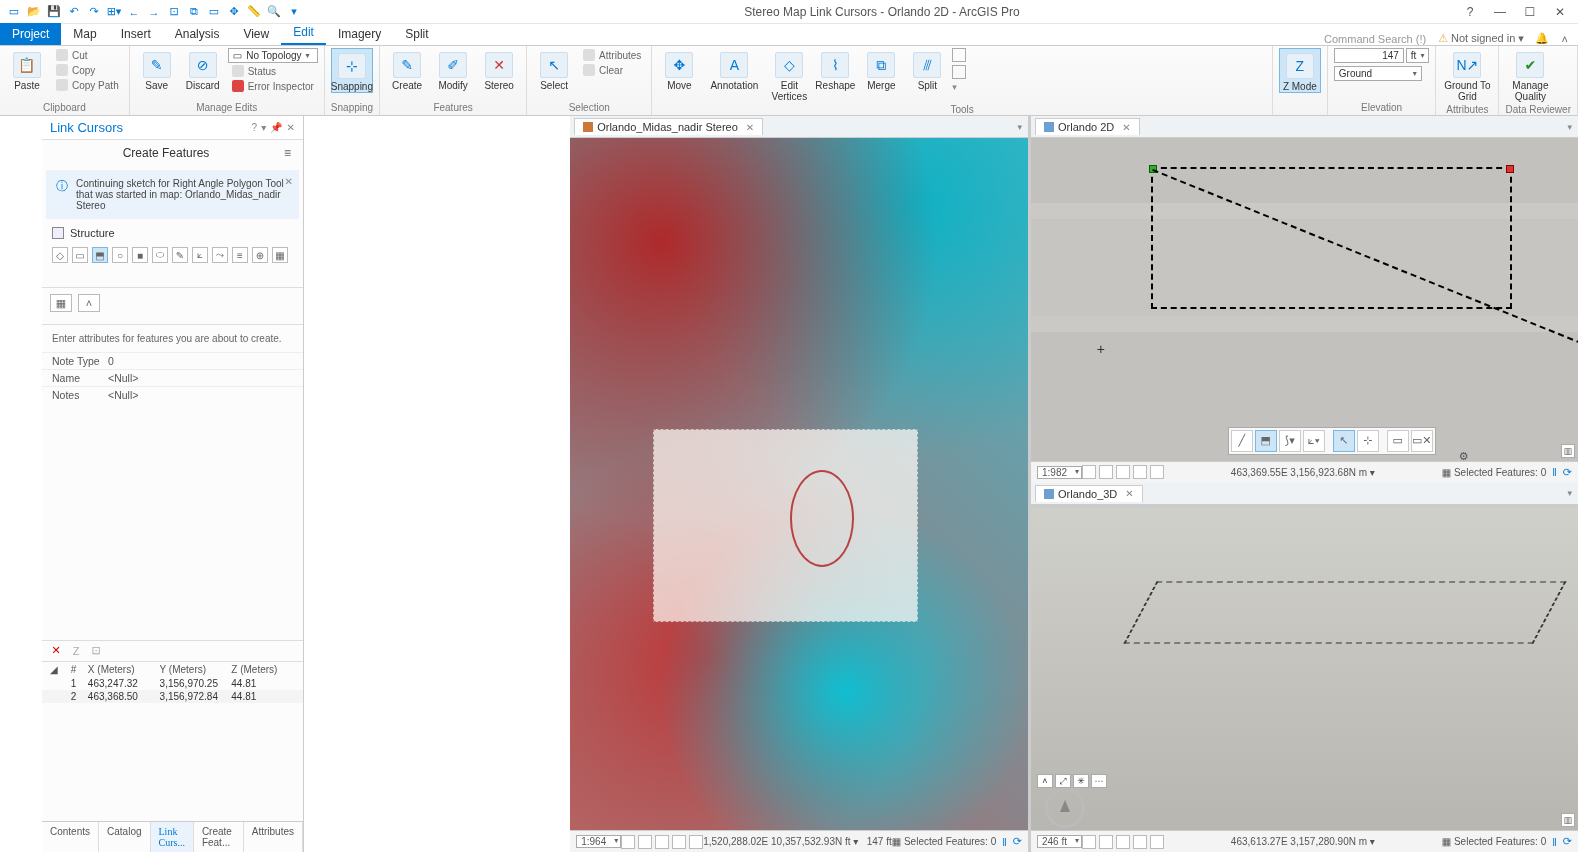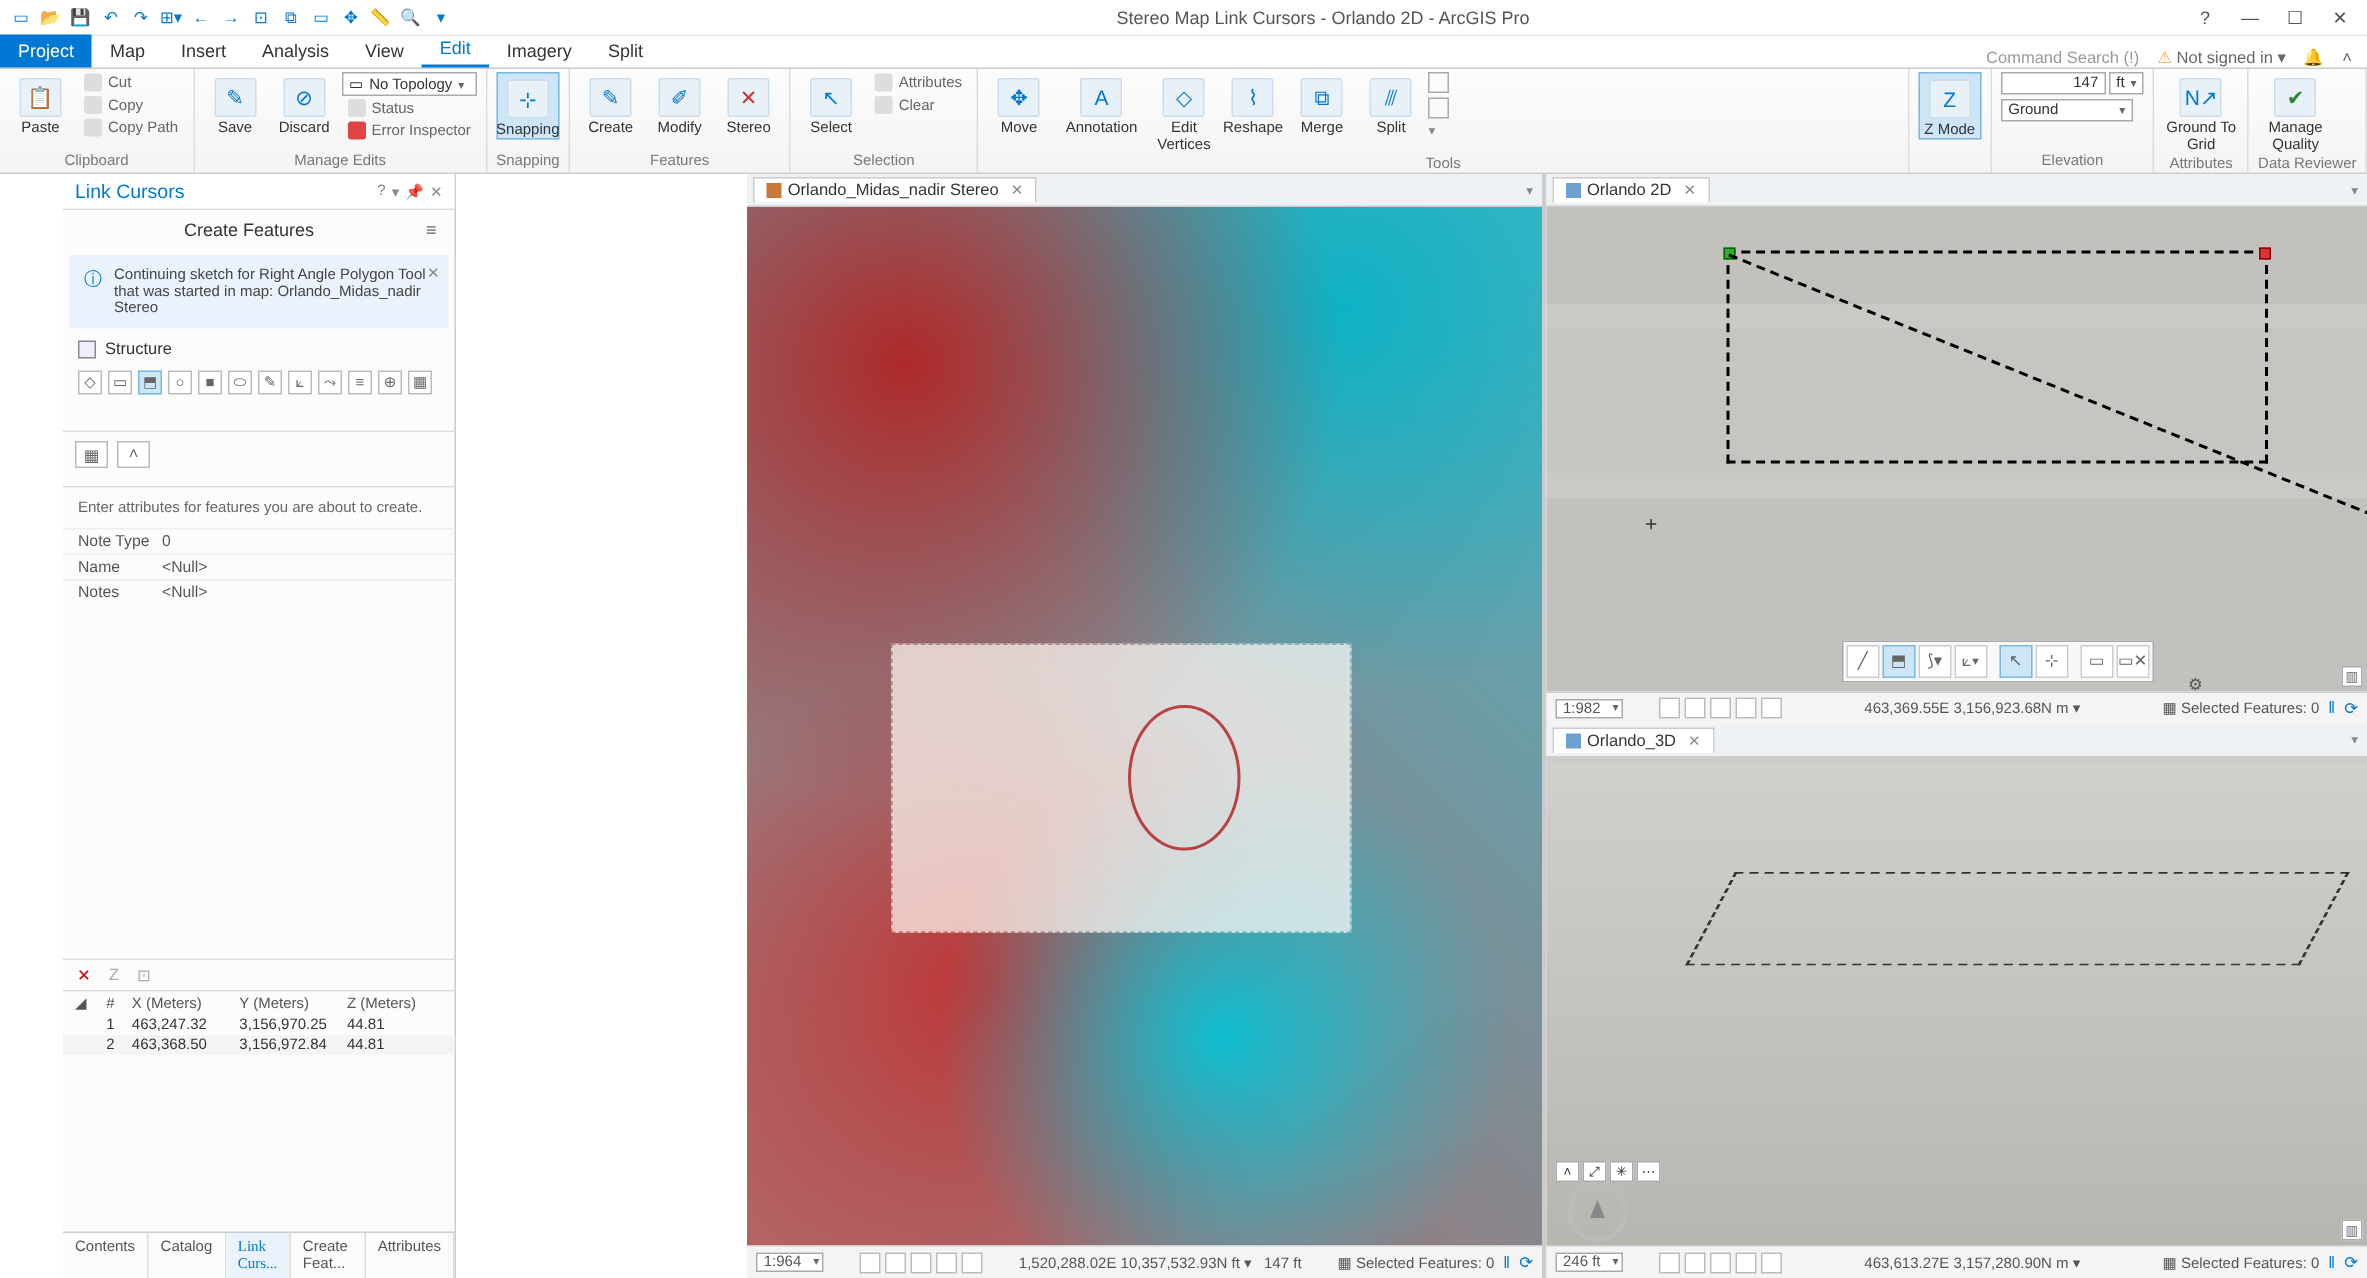--- a/index.html
+++ b/index.html
@@ -76,21 +76,21 @@
 .tabstrip { height:22px; background:#eef2f5; border-bottom:1px solid #ccc; display:flex; align-items:center; }
 .vtab { background:#fff; border:1px solid #ccc; border-bottom:none; padding:2px 8px; font-size:11px; display:flex; align-items:center; gap:4px; margin-left:4px; }
 .vtab .vic { width:10px; height:10px; background:#c97a3a; }
 .vtab .vic.blue { background:#6ba0d0; }
 .vtab .cx { color:#888; cursor:pointer; font-size:10px; margin-left:4px; }
 .view-row { flex:1; display:flex; }
 .stereo-view { flex:1; position:relative; overflow:hidden; }
 .right-col { width:550px; display:flex; flex-direction:column; border-left:3px solid #ccc;}
 .view2d { flex:1; position:relative; background:#ddd; overflow:hidden; }
 .view3d { flex:1; position:relative; background:#ccc; overflow:hidden; border-top:3px solid #ccc;}
-.statusbar { height:22px; background:#f4f4f4; border-top:1px solid #ccc; display:flex; align-items:center; font-size:10px; color:#555; padding:0 6px; gap:24px; }
+.statusbar { height:22px; background:#f4f4f4; border-top:1px solid #ccc; display:flex; align-items:center; font-size:10px; color:#555; padding:0 6px; gap:0; }
 .statusbar .scale { border:1px solid #aaa; background:#fff; padding:0 14px 0 4px; position:relative; }
 .statusbar .scale::after { content:"▾"; position:absolute; right:2px; font-size:8px; color:#666;}
 .statusbar .icgrp { display:flex; gap:3px; }
 .statusbar .icgrp .sg { width:14px; height:14px; border:1px solid #bbb; background:#fff; }
 .statusbar .coords { flex:1; text-align:center; }
 .statusbar .right { margin-left:auto; display:flex; gap:6px; align-items:center;}
 .statusbar .pp { font-size:11px; color:#0078d4; }
 
 
 .anaglyph { position:absolute; inset:0; background:

